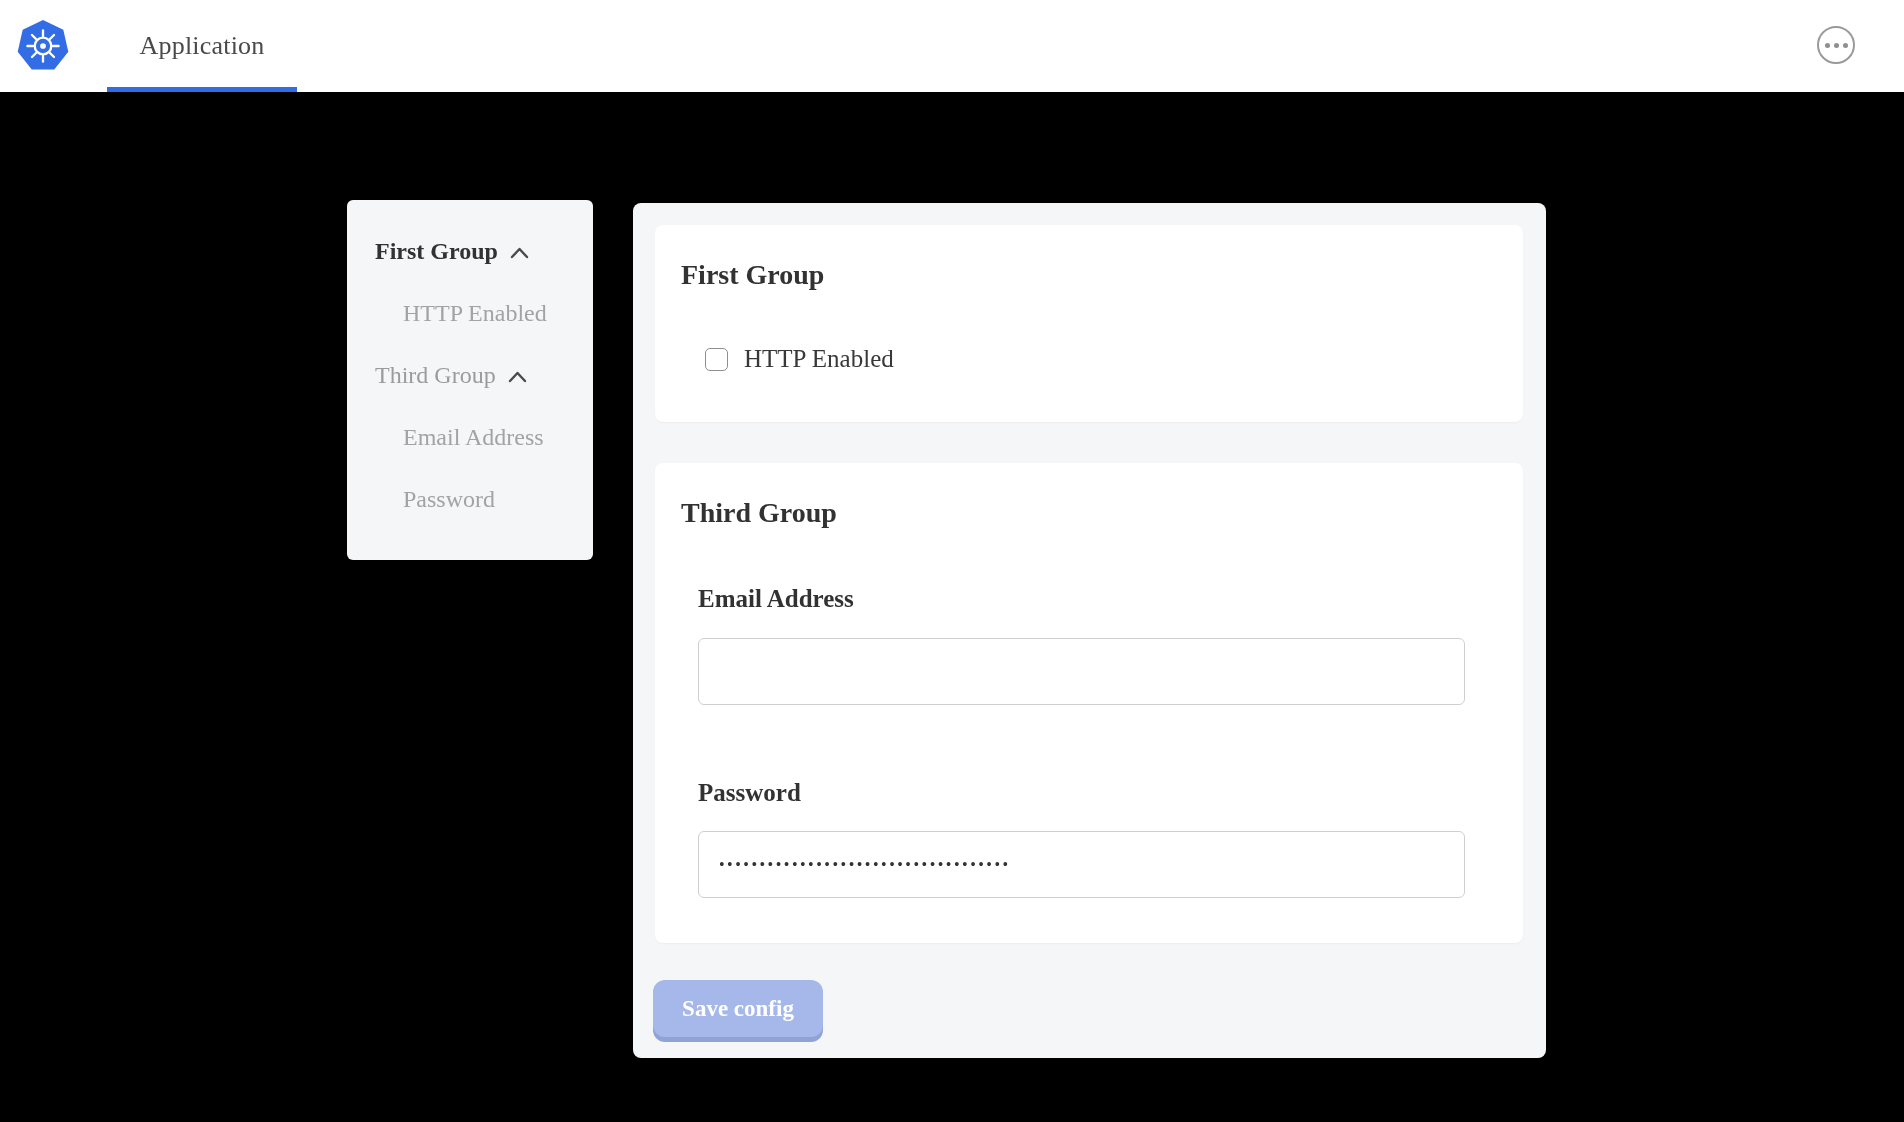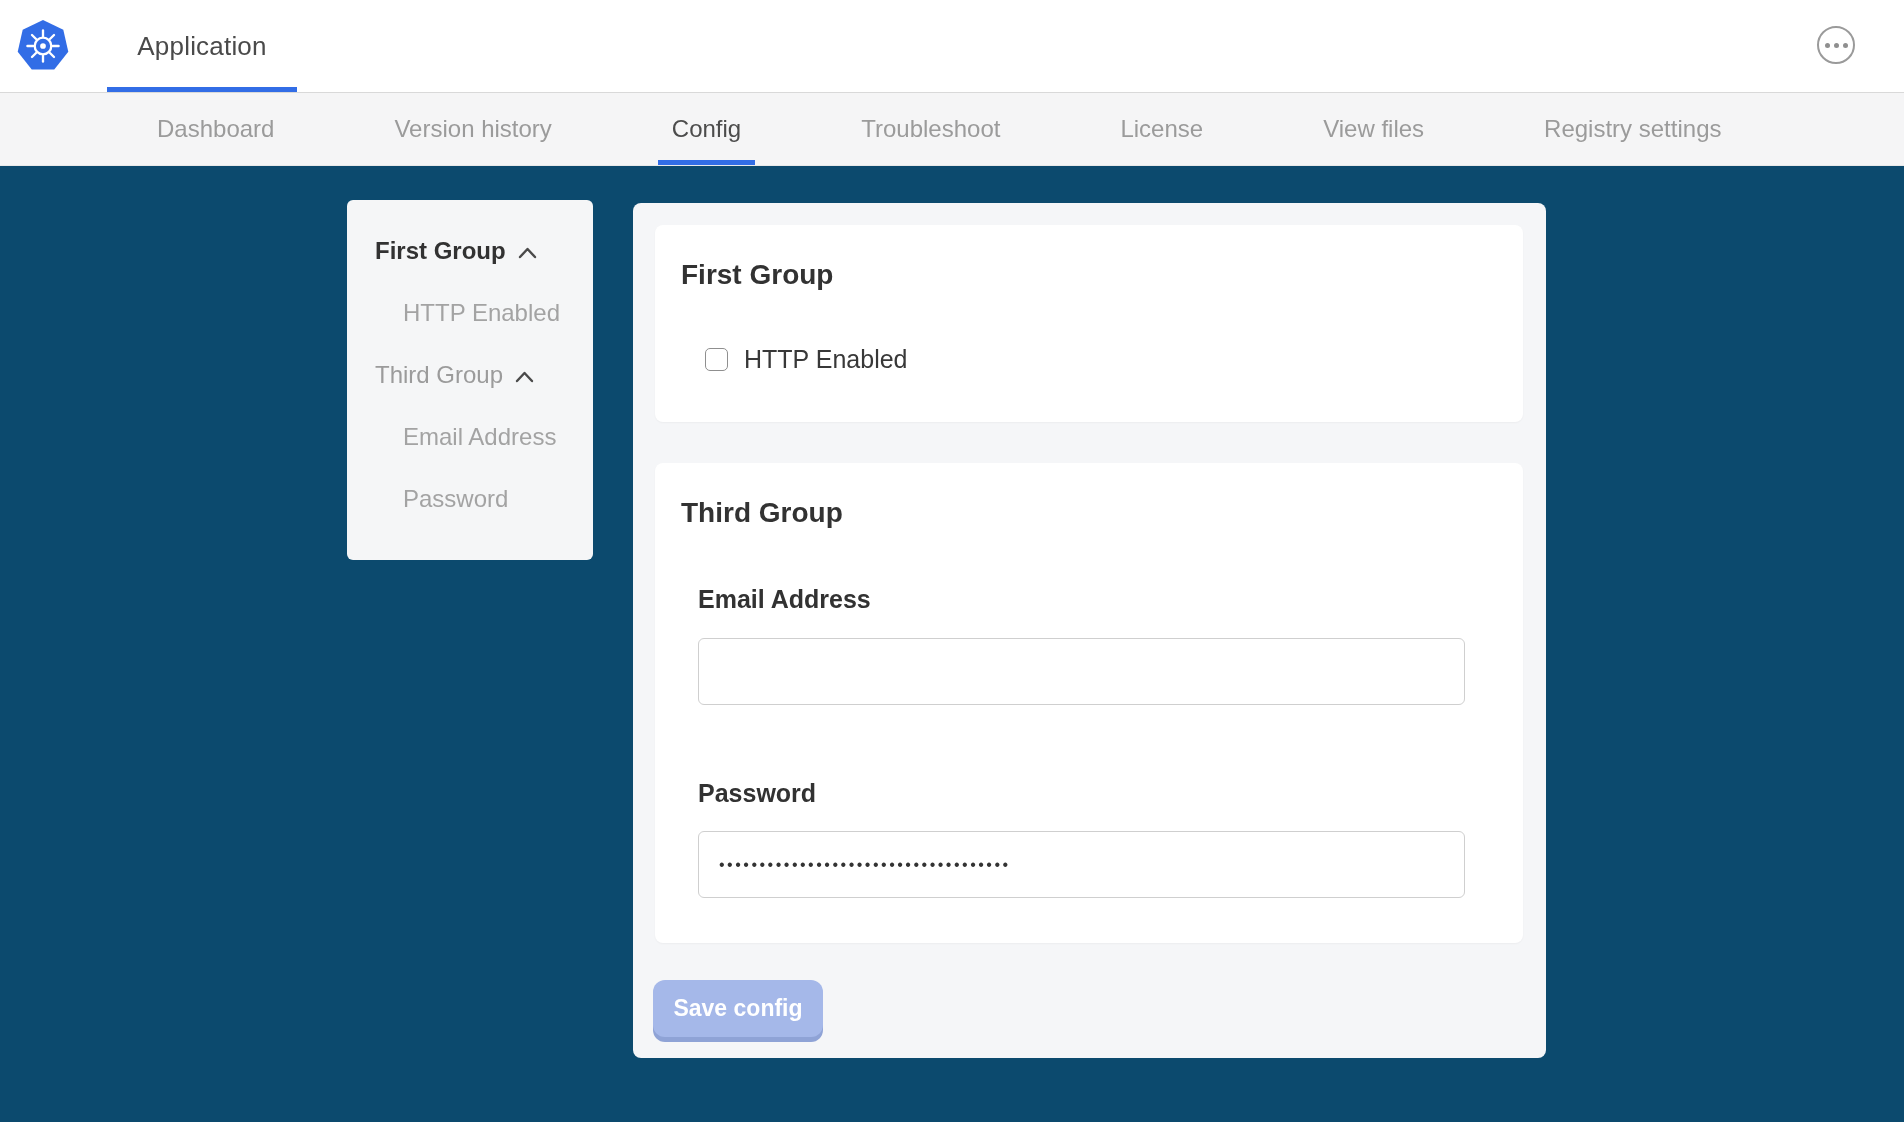--- a/index.html
+++ b/index.html
@@ -1,18 +1,18 @@
 <!DOCTYPE html>
 <html><head>
 <meta charset="utf-8">
 <style>
   * { margin:0; padding:0; box-sizing:border-box; }
   html,body { background:#fff; }
   body { font-family:"Liberation Sans", sans-serif; }
-  .page { position:relative; width:1904px; height:1122px; background:#0c4a6e; overflow:hidden; }
+  .page { position:relative; width:1904px; height:1122px; background:#000000; overflow:hidden;font-family:Liberation Serif, serif; }
 
   
   .header { position:absolute; left:0; top:0; width:1904px; height:92px; background:#fff; }
   .logo { position:absolute; left:17px; top:19px; width:52px; height:54px; }
   .app-tab { position:absolute; left:107px; top:0; height:92px; width:190px;
              display:flex; align-items:center; justify-content:center; cursor:pointer; }
   .app-tab-label { font-size:26px; color:#4a4a4a; letter-spacing:0.2px; }
   .app-underline { position:absolute; left:0; right:0; bottom:0; height:5px; background:#326de6; }
   .menu-btn { position:absolute; left:1817px; top:26px; width:38px; height:38px; border-radius:50%;
               background:#fff; border:2px solid #9a9a9a; display:flex; align-items:center;
@@ -94,29 +94,20 @@
       <div class="app-underline"></div>
     </div>
 
     <button class="menu-btn" aria-label="menu">
       <span class="dot"></span>
       <span class="dot"></span>
       <span class="dot"></span>
     </button>
   </header>
 
-  <nav class="subnav">
-    <div class="nav-tab">Dashboard</div>
-    <div class="nav-tab">Version history</div>
-    <div class="nav-tab active">Config</div>
-    <div class="nav-tab">Troubleshoot</div>
-    <div class="nav-tab">License</div>
-    <div class="nav-tab">View files</div>
-    <div class="nav-tab">Registry settings</div>
-  </nav>
 
   <aside class="sidebar">
     <div class="side-row side-group-active">
       <span>First Group</span>
       <svg class="chev" width="19" height="12" viewBox="0 0 19 12">
         <polyline points="2,10 9.5,2 17,10" fill="none" stroke="#4a4a4a" stroke-width="2.4" stroke-linecap="round" stroke-linejoin="round"></polyline>
       </svg>
     </div>
     <div class="side-row side-item">
       <span>HTTP Enabled</span>

